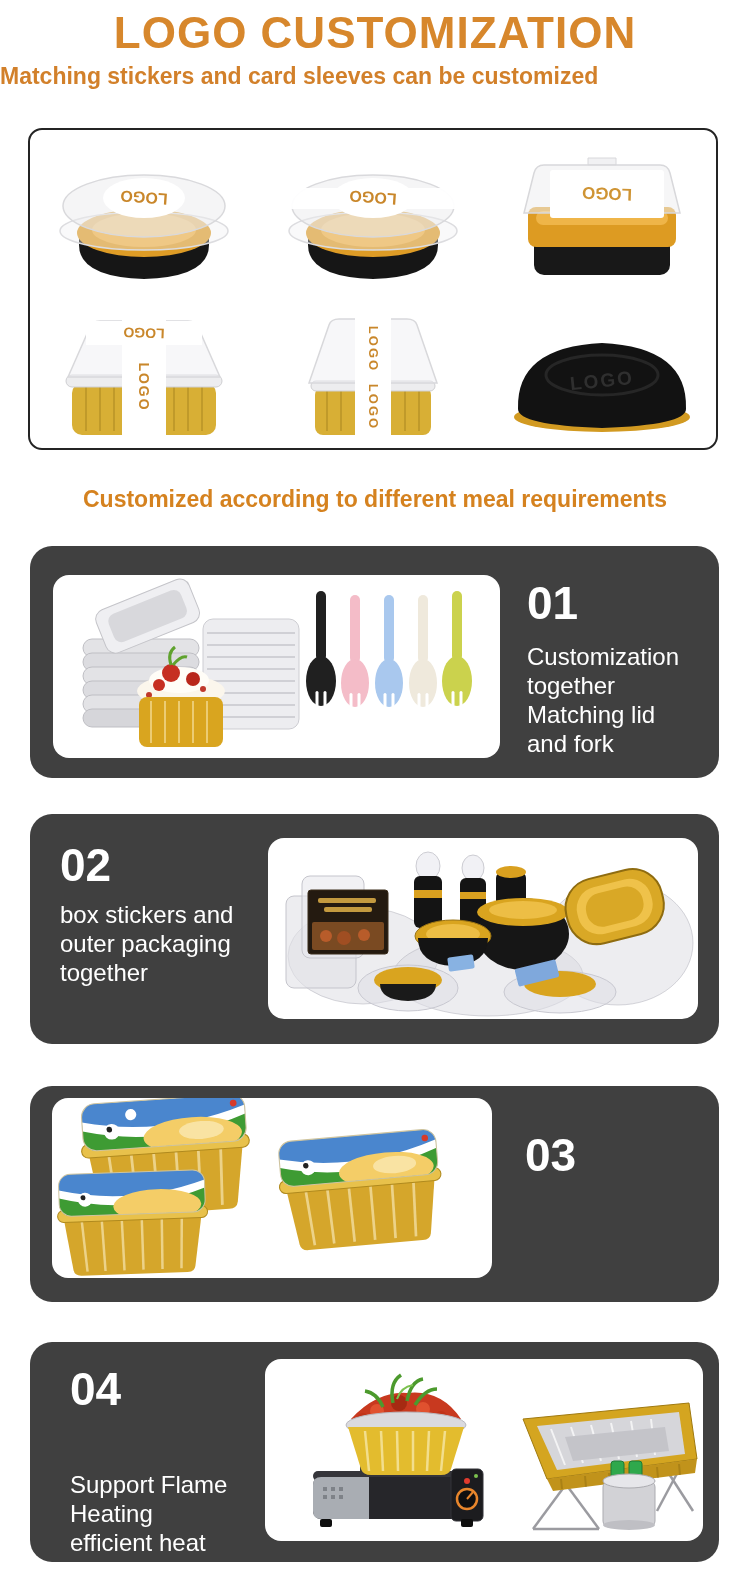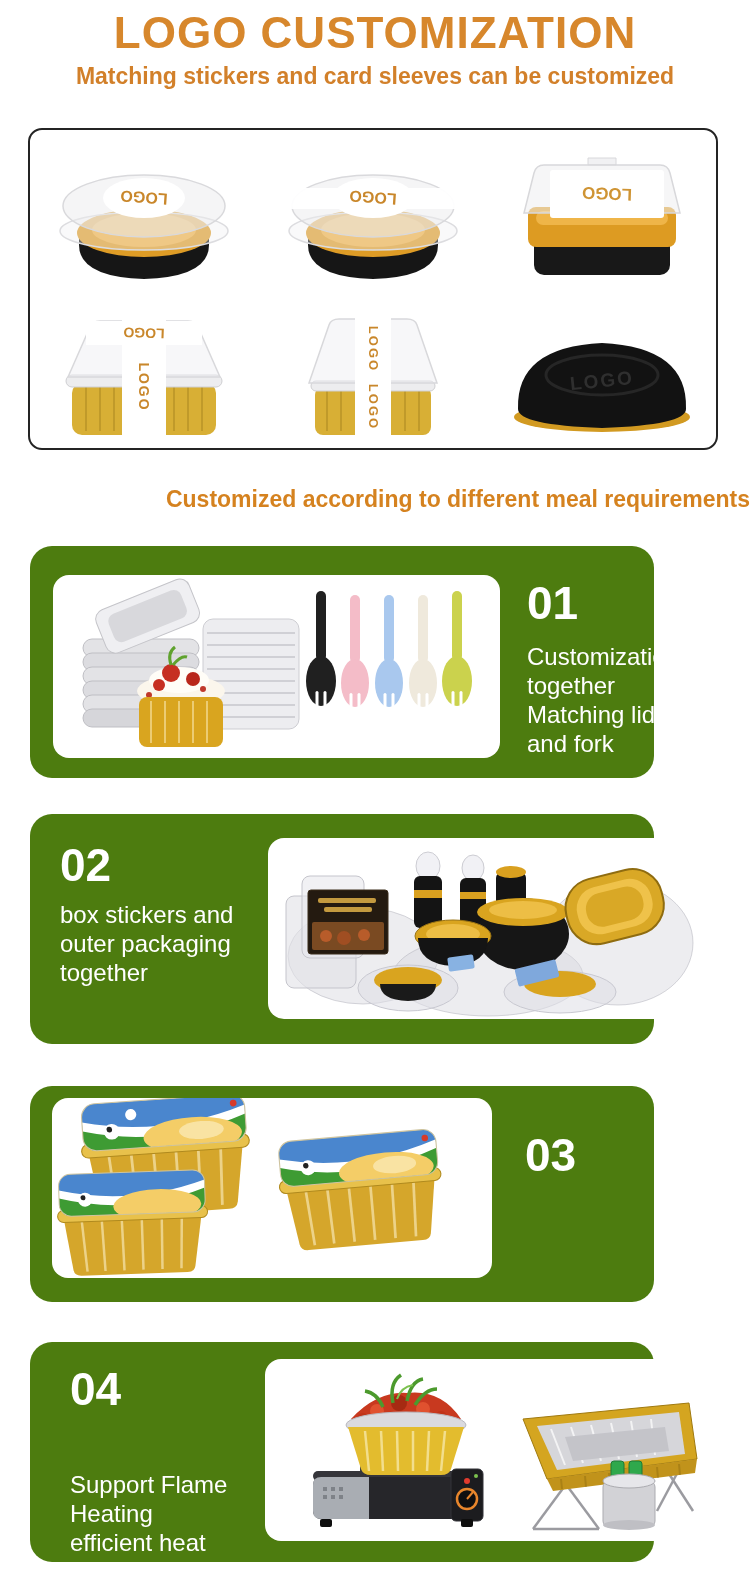--- a/index.html
+++ b/index.html
@@ -1,32 +1,32 @@
 <!DOCTYPE html>
 <html><head>
 <meta charset="utf-8">
 <style>
   html,body{margin:0;padding:0;background:#ffffff;}
   body{font-family:"Liberation Sans","DejaVu Sans",sans-serif;}
   .page{position:relative;width:750px;height:1572px;background:#fff;overflow:hidden;}
 
   .title{position:absolute;top:8px;left:0;width:750px;text-align:center;
          font-size:44px;font-weight:bold;letter-spacing:1px;color:#D7872C;}
-  .subtitle{position:absolute;top:63px;left:0;width:750px;text-align:center;
+  .subtitle{position:absolute;top:63px;left:0;width:750px;
             font-size:23px;font-weight:bold;color:#D2802A;}
-  .section-heading{position:absolute;top:486px;left:0;width:750px;text-align:right;
+  .section-heading{position:absolute;top:486px;left:0;width:750px;text-align:center;
             font-size:23px;font-weight:bold;color:#D5821F;}
 
   .showcase{position:absolute;left:28px;top:128px;width:690px;height:322px;
             border:2px solid #242424;border-radius:14px;background:#fff;
             display:grid;grid-template-columns:repeat(3,1fr);grid-template-rows:170px 146px;
             align-items:center;justify-items:center;padding-top:4px;box-sizing:border-box;}
   .showcase svg{display:block;}
 
-  .panel{position:absolute;left:30px;width:624px;background:#4d7c0f;border-radius:22px;}
+  .panel{position:absolute;left:30px;width:689px;background:#404040;border-radius:22px;}
   .card{position:absolute;background:#ffffff;border-radius:16px;overflow:hidden;
         display:flex;align-items:center;justify-content:center;}
   .num{position:absolute;color:#ffffff;font-size:46px;font-weight:bold;line-height:1.1;}
   .flines{position:absolute;color:#ffffff;font-size:24px;line-height:29px;font-weight:normal;}
   .flines div{white-space:nowrap;}
 
   #panel-1{top:546px;height:232px;}
   #panel-2{top:814px;height:230px;}
   #panel-3{top:1086px;height:216px;}
   #panel-4{top:1342px;height:220px;}

